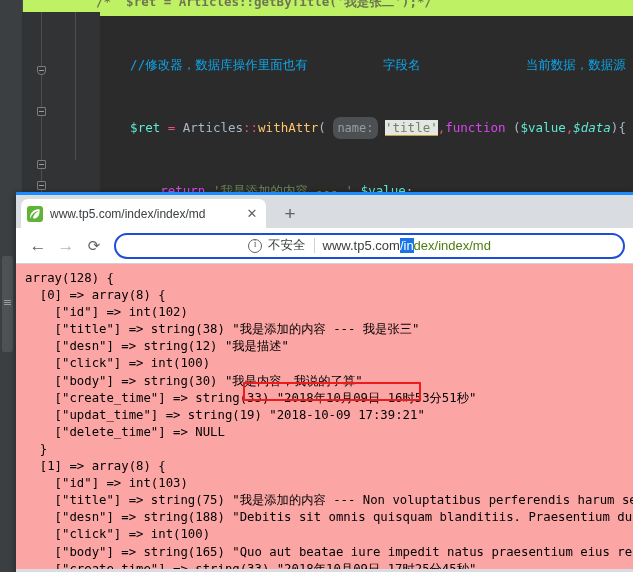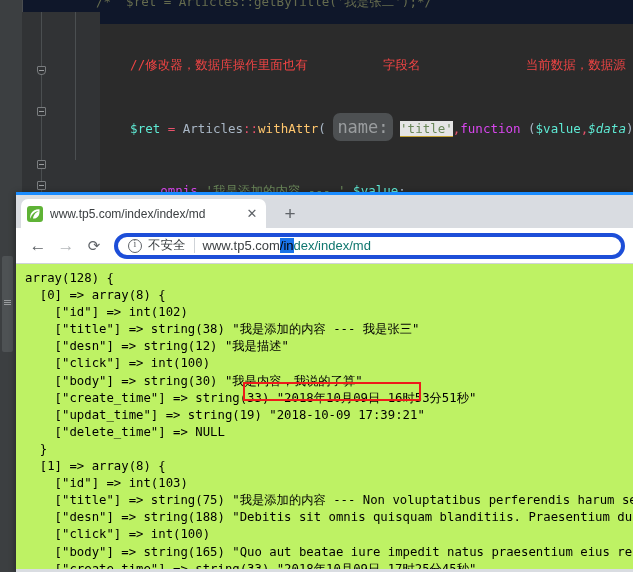--- a/index.html
+++ b/index.html
@@ -27,23 +27,24 @@
     position: absolute;
     left: 0; top: 0;
     width: 633px;
     height: 200px;
     background: #2b2b2b;
     overflow: hidden;
   }
   .ide-topstrip {
     position: absolute;
     left: 0; top: 0;
-    width: 633px; height: 24px;
-    background: #0f172a;
-    overflow: hidden;
+    width: 633px; height: 16px;
+    background: #bef264;
+    overflow: hidden;
+    font-weight: bold;
   }
   .ide-topstrip .cutline {
     position: absolute;
     left: 96px; top: -6px;
     white-space: pre;
     font-family: "DejaVu Sans Mono", monospace;
     font-size: 12.5px;
     color: #6a7050;
     opacity: .95;
   }
@@ -89,34 +90,34 @@
     left: 100px; top: 12px;
     width: 533px; height: 188px;
     font-family: "DejaVu Sans Mono", monospace;
     font-size: 12.5px;
     line-height: 21px;
     color: #a9b7c6;
     white-space: pre;
     overflow: hidden;
   }
   .code .ln { display: block; height: 21px; white-space: pre; }
-  .cmt    { color: #ef4444; text-align: center; }
+  .cmt    { color: #0ea5e9; text-align: center; }
   .var    { color: #5eead4; }
   .eq     { color: #e8526b; }
   .cls    { color: #a9b7c6; }
   .mth    { color: #ffc66d; margin-top: 8px; }
   .kw     { color: #d946ef; }
   .str    { color: #6a8759; }
   .plain  { color: #a9b7c6; }
   .param-hint {
     background: #4d5052;
     color: #9a9d9f;
     border-radius: 7px;
     padding: 4px 4px;
-    font-size: 17px;
+    font-size: 12px;
   }
   .hl-title {
     background: #e5e5e5;
     color: #6a8759;
     border-bottom: 1px solid #c0a030;
   }
   .italic { font-style: italic; }
 
   
   .browser {
@@ -200,29 +201,30 @@
     line-height: 28px;
     font-size: 17px;
     flex: 0 0 auto;
   }
   .navbtn.dim { color: #b4b7ba; }
   .navbtn.reload { font-size: 15px; }
   .omnibox {
     margin-left: 6px;
     flex: 1 1 auto;
     height: 26px;
-    border: 4px solid #1d4ed8;
+    border: 2px solid #1d4ed8;
     border-radius: 13px;
     background: #fff;
     display: flex;
     align-items: center;
     padding: 0 10px;
     box-sizing: border-box;
     margin-right: 8px;
     overflow: hidden;
+    justify-content: center;
   }
   .info-ico {
     width: 14px; height: 14px;
     border: 1.3px solid #5f6368;
     border-radius: 50%;
     position: relative;
     flex: 0 0 auto;
     margin-right: 6px;
     box-sizing: border-box;
   }
@@ -247,26 +249,26 @@
     margin: 0 8px;
     flex: 0 0 auto;
   }
   .url {
     font-size: 13px;
     color: #3c4043;
     white-space: nowrap;
     font-family: "Liberation Sans", sans-serif;
     flex: 0 0 auto;
   }
-  .url .dim { color: #0f766e; }
-  .url .sel { background: #1a73e8; color: #000000; }
+  .url .dim { color: #4d7c0f; }
+  .url .sel { background: #1a73e8; color: #ffffff; }
 
   .page {
     position: relative;
-    background: #bef264;
+    background: #fca5a5;
     height: 305px;
     overflow: hidden;
     padding: 6px 0 0 9px;
     box-sizing: border-box;
   }
   .dumptext {
     font-family: "DejaVu Sans Mono", monospace;
     font-size: 12.3px;
     line-height: 17.1px;
     color: #000;
@@ -326,21 +328,21 @@
       <div class="fold chev" style="left:15px; top:54px;"></div>
       <div class="fold" style="left:15px; top:95px;"></div>
       <div class="fold" style="left:15px; top:148px;"></div>
       <div class="fold" style="left:15px; top:169px;"></div>
       <div class="guide" style="left:53px; top:0; height:148px;"></div>
     </div>
 
     <div class="code">
       <span class="ln"><span class="cmt">    //修改器，数据库操作里面也有          字段名              当前数据，数据源</span></span>
       <span class="ln"><span class="plain">    </span><span class="var">$ret</span><span class="plain"> </span><span class="eq">=</span><span class="plain"> </span><span class="cls">Articles</span><span class="eq">::</span><span class="mth">withAttr</span><span class="plain">( </span><span class="param-hint">name:</span><span class="plain"> </span><span class="hl-title">'title'</span><span class="eq">,</span><span class="kw">function</span><span class="plain"> (</span><span class="var">$value</span><span class="eq">,</span><span class="var italic">$data</span><span class="plain">){</span></span>
-      <span class="ln"><span class="plain">        </span><span class="kw">omnis</span><span class="plain"> </span><span class="str">'我是添加的内容 --- '</span><span class="eq">.</span><span class="var">$value</span><span class="plain">;</span></span>
+      <span class="ln"><span class="plain">        </span><span class="kw">return</span><span class="plain"> </span><span class="str">'我是添加的内容 --- '</span><span class="eq">.</span><span class="var">$value</span><span class="plain">;</span></span>
       
       
       
       
     </div>
   </div>
 
   <div class="ide-rail-bottom">
     <div class="rail-thumb"></div>
     <div class="rail-grip">

